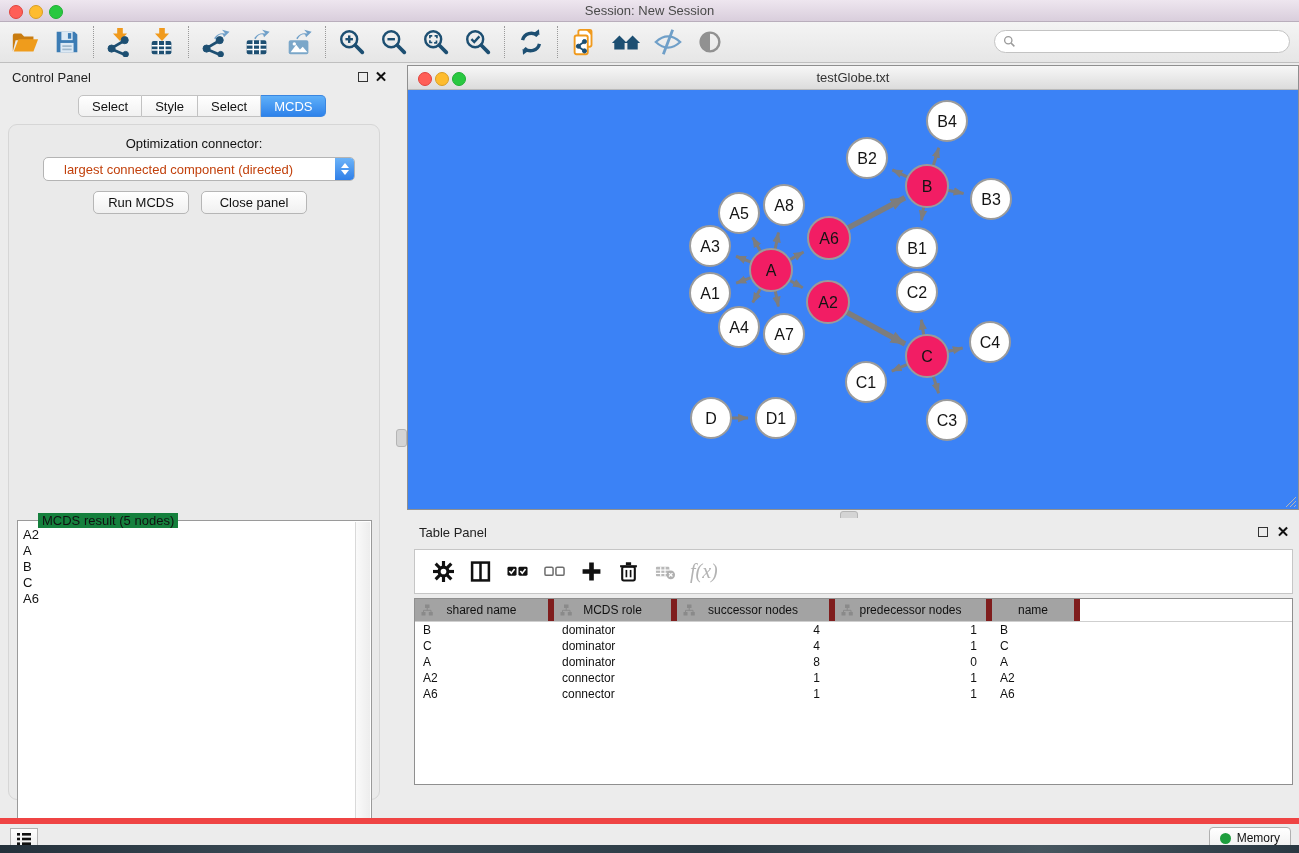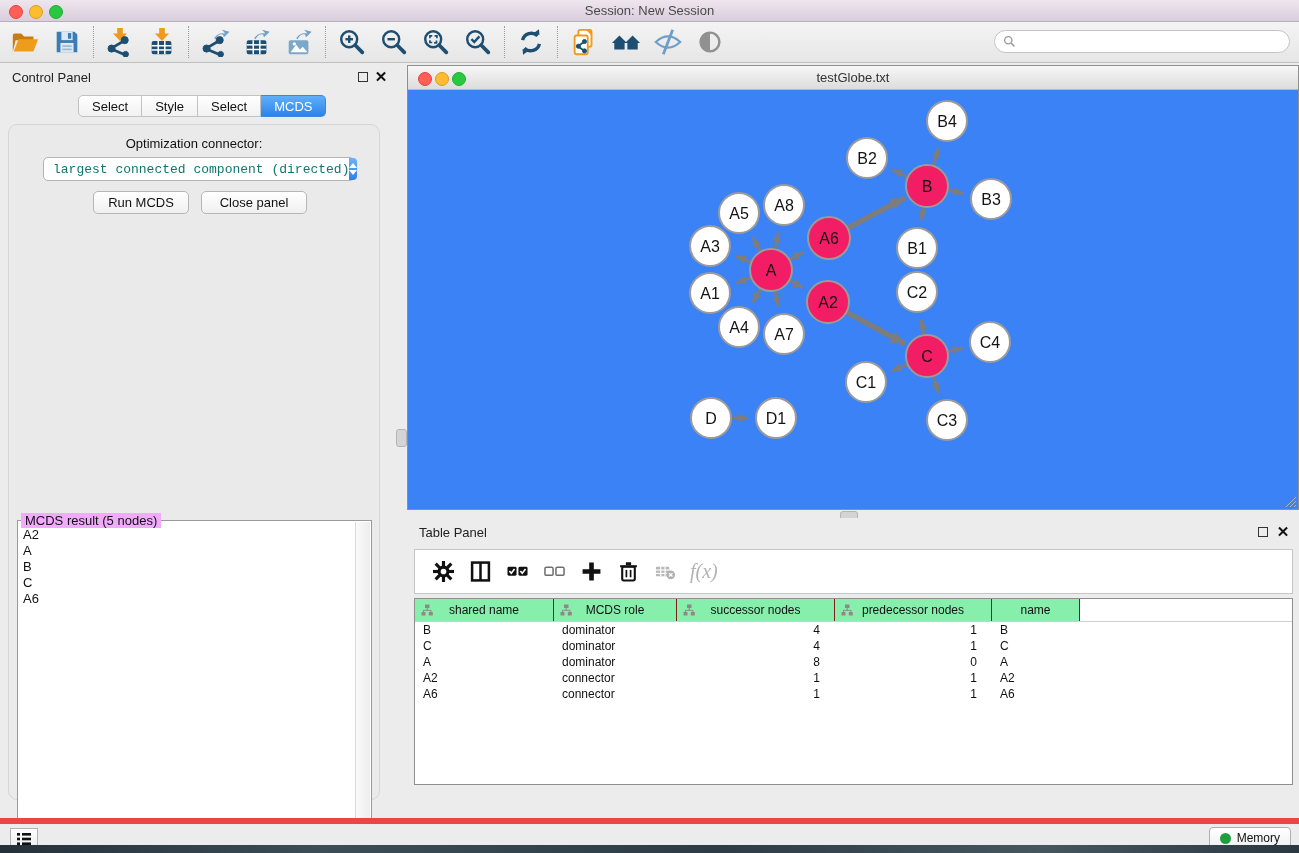--- a/index.html
+++ b/index.html
@@ -27,28 +27,28 @@
   .close-btn{position:absolute;top:0;width:16px;height:20px;border:none;background:transparent;font-size:15px;font-weight:bold;color:#111;padding:0;line-height:20px;}
   .seg{display:flex;}
   .seg button{font-family:"Liberation Sans",sans-serif;font-size:13px;background:linear-gradient(#ffffff,#f1f1f1);border:1px solid #c2c2c2;border-left:none;padding:3px 13px;color:#111;height:22px;box-sizing:border-box;}
   .seg button:first-child{border-left:1px solid #c2c2c2;border-radius:5px 0 0 5px;}
   .seg button:last-child{border-radius:0 5px 5px 0;}
   .seg button.active{background:linear-gradient(#5fb0f9,#2e82ea);color:#fff;border-color:#3a86e0;}
   .cp-tabs{position:absolute;left:78px;top:32px;}
   .cp-body{position:absolute;left:8px;top:61px;width:372px;height:676px;background:#eaeaea;border:1px solid #d6d6d6;border-radius:9px;box-sizing:border-box;}
   .opt-label{position:absolute;left:0;width:100%;top:11px;text-align:center;font-size:13px;color:#111;}
   .dropdown{position:absolute;left:34px;top:32px;width:312px;height:24px;background:#fff;border:1px solid #b4b4b4;border-radius:5px;box-sizing:border-box;display:flex;align-items:center;}
-  .dropdown .dval{flex:1;font-size:13px;padding-left:9px;color:#0f766e;white-space:nowrap;font-family:Liberation Mono, monospace;}
+  .dropdown .dval{flex:1;font-size:13px;padding-left:20px;color:#c2410c;white-space:nowrap;}
   .dropdown .stepper{width:19px;height:22px;border-radius:0 4px 4px 0;background:linear-gradient(#6cb3f8,#2f7fe8);display:flex;flex-direction:column;align-items:center;justify-content:center;gap:2px;}
   .stepper i{width:0;height:0;border-left:4px solid transparent;border-right:4px solid transparent;}
   .stepper .up{border-bottom:5px solid #fff;}
   .stepper .down{border-top:5px solid #fff;}
   .pbtn{position:absolute;height:23px;background:linear-gradient(#ffffff,#f0f0f0);border:1px solid #b6b6b6;border-radius:5px;font-family:"Liberation Sans",sans-serif;font-size:13px;color:#111;}
   .groupbox{position:absolute;left:8px;top:395px;width:355px;height:336px;background:#fff;border:1px solid #9a9a9a;box-sizing:border-box;}
-  .groupbox .legend{position:absolute;top:-8px;left:3px;background:#f0abfc;padding:0 4px;font-size:13px;color:#111;}
+  .groupbox .legend{position:absolute;top:-8px;left:20px;background:#15803d;padding:0 4px;font-size:13px;color:#111;}
   .result-list{position:absolute;left:2px;top:6px;right:17px;bottom:2px;overflow:hidden;}
   .result-list .list-item{font-size:13px;line-height:16px;padding-left:3px;color:#111;}
   .vscroll{position:absolute;top:1px;right:1px;bottom:1px;width:14px;background:linear-gradient(90deg,#fafafa,#ededed);border-left:1px solid #d9d9d9;}
   
   .split-h{position:absolute;width:9px;height:16px;background:#d4d4d4;border:1px solid #b5b5b5;border-radius:3px;}
   .split-v{position:absolute;width:16px;height:8px;background:#d4d4d4;border:1px solid #b5b5b5;border-radius:3px;}
   
   .netwin{position:absolute;left:407px;top:65px;width:892px;height:445px;border:1px solid #8f8f8f;box-sizing:border-box;background:#fff;}
   .netwin .wtitle{position:absolute;left:0;top:0;width:100%;height:24px;background:linear-gradient(#f7f7f7,#dcdcdc);border-bottom:1px solid #b9b9b9;box-sizing:border-box;}
   .netwin .wtitle .title{position:absolute;left:0;right:0;top:0;line-height:23px;text-align:center;font-size:13px;color:#333;}
@@ -57,21 +57,21 @@
   .canvas svg{display:block;}
   .grip{position:absolute;right:1px;bottom:1px;}
   
   .tpanel{position:absolute;left:407px;top:518px;width:892px;height:300px;background:#ececec;}
   .tp-toolbar{position:absolute;left:7px;top:31px;right:6px;height:45px;background:#fff;border:1px solid #c6c6c6;box-sizing:border-box;display:flex;align-items:center;padding-left:10px;}
   .tp-toolbar .tbtn{width:37px;height:36px;}
   .tp-toolbar .tbtn svg{width:21px;height:21px;}
   .fx{font-family:"Liberation Serif",serif;font-style:italic;font-size:20px;color:#b3b3b3;margin-left:6px;}
   .tablebox{position:absolute;left:7px;top:80px;right:6px;height:187px;background:#fff;border:1px solid #8f8f8f;box-sizing:border-box;overflow:hidden;}
   .thead{display:flex;height:22px;border-bottom:1px solid #cfcfcf;}
-  .th{position:relative;background:#86efac;border-right:1px solid #7f1d1d;box-sizing:border-box;display:flex;align-items:center;justify-content:center;font-size:12px;color:#111;}
+  .th{position:relative;background:#a3a3a3;border-right:6px solid #7f1d1d;box-sizing:border-box;display:flex;align-items:center;justify-content:center;font-size:12px;color:#111;}
   .th .tree-ico{position:absolute;left:6px;top:5px;}
   .tr{display:flex;height:16px;align-items:center;}
   .td{box-sizing:border-box;font-size:12px;color:#111;padding:0 8px;white-space:nowrap;overflow:hidden;}
   .td.right{text-align:right;padding-right:15px;}
   .tp-tabs{position:absolute;left:0;right:0;top:270px;display:flex;justify-content:center;}
   
   .statusbar{position:absolute;left:0;top:818px;width:100%;height:28px;background:#ececec;border-top:6px solid #ef4444;box-sizing:border-box;}
   .listbtn{position:absolute;left:10px;top:4px;width:28px;height:22px;background:linear-gradient(#fdfdfd,#ededed);border:1px solid #b3b3b3;display:flex;align-items:center;justify-content:center;padding:0;}
   .membtn{position:absolute;right:8px;top:3px;height:22px;background:linear-gradient(#ffffff,#f0f0f0);border:1px solid #b0b0b0;border-radius:4px;display:flex;align-items:center;padding:0 10px;font-size:12px;font-family:"Liberation Sans",sans-serif;color:#111;}
   .memdot{width:11px;height:11px;border-radius:50%;background:#1e9e3e;margin-right:6px;}

